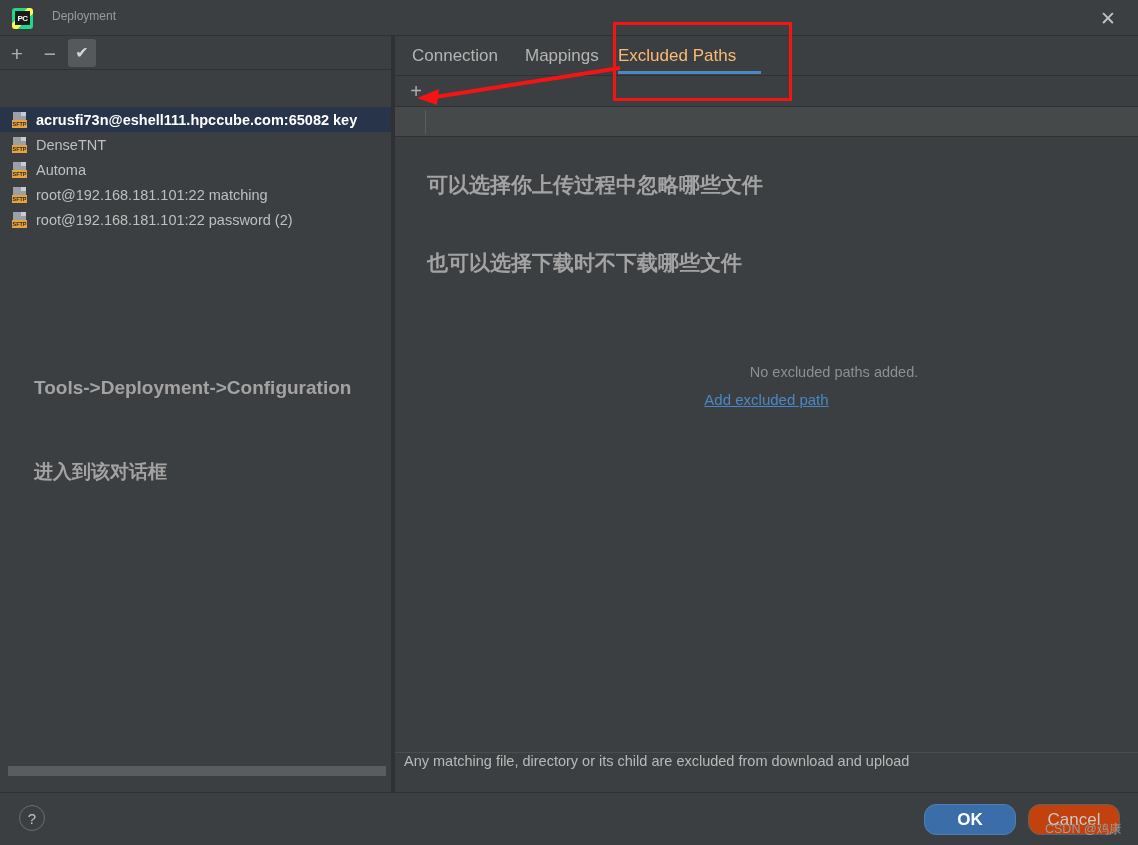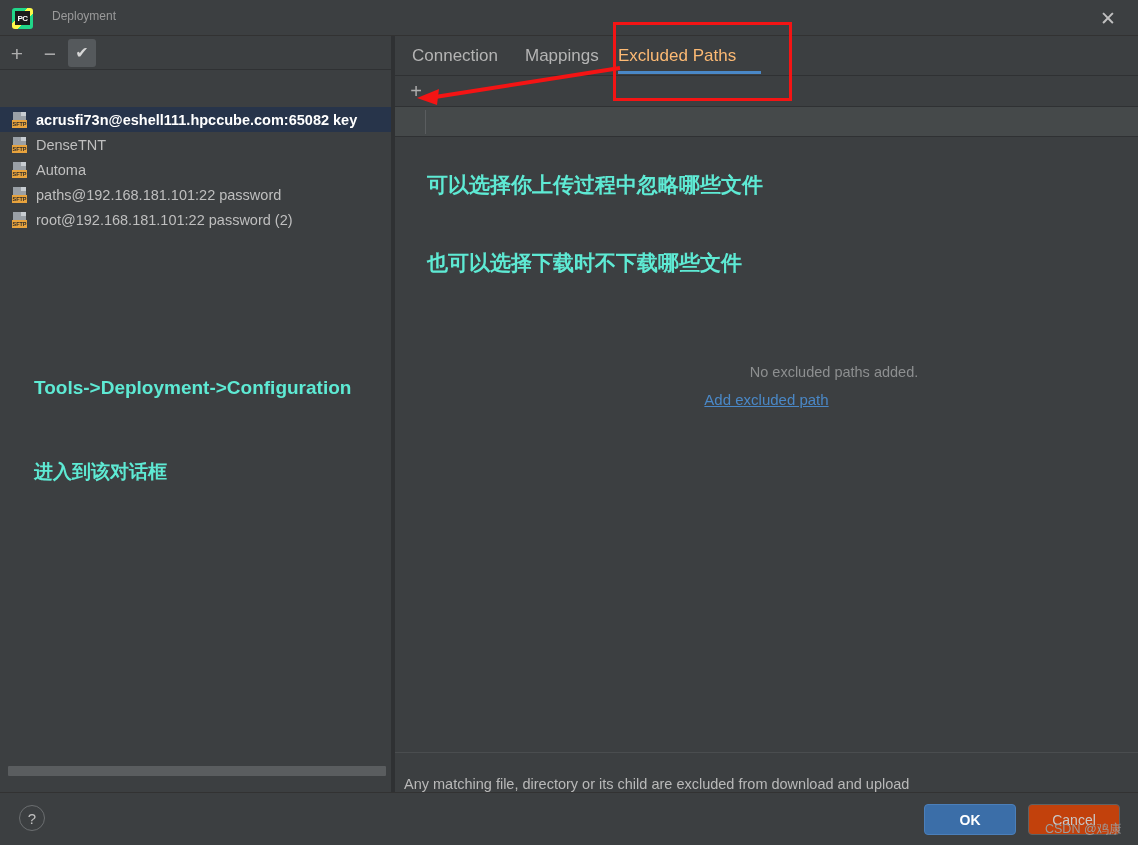--- a/index.html
+++ b/index.html
@@ -181,21 +181,21 @@
   }
   .empty-link {
     position: absolute; left: 0; top: 254px; width: 743px;
     text-align: center; font-size: 15px; color: #4a88c7;
     text-decoration: underline; cursor: pointer;
   }
 
   .status-bar {
     position: absolute; left: 0; top: 716px; width: 743px; height: 40px;
     border-top: 1px solid #4a4d4f;
-    display: flex; align-items: flex-end;
+    display: flex; align-items: flex-start;
   }
   .status-bar .txt {
     margin-left: 9px; font-size: 14.5px; color: #b9b9b9;
   }
 
   
   .bottom-bar {
     position: absolute; left: 0; top: 792px; width: 1138px; height: 53px;
     background: #3c3f41;
     border-top: 1px solid #323232;
@@ -204,21 +204,21 @@
     position: absolute; left: 19px; top: 12px;
     width: 26px; height: 26px; border-radius: 50%;
     border: 1px solid #6b6e70;
     color: #c0c0c0; font-size: 15px;
     display: flex; align-items: center; justify-content: center;
     cursor: pointer;
   }
   .btn {
     position: absolute; top: 11px; height: 31px;
     display: flex; align-items: center; justify-content: center;
-    font-size: 14px; border-radius: 4px; cursor: pointer;
+    font-size: 17px; border-radius: 12px; cursor: pointer;
   }
   .btn-ok {
     left: 924px; width: 92px;
     background: #3b6ea8; color: #ffffff;
     border: 1px solid #4b7fba;
     font-weight: bold;
   }
   .btn-cancel {
     left: 1028px; width: 92px;
     background: #c2410c; color: #c9c9c9;
@@ -232,21 +232,21 @@
 
   
   .ann-box {
     position: absolute; left: 613px; top: 22px; width: 179px; height: 79px;
     border: 3px solid #f41414;
     pointer-events: none;
   }
   .ann-arrow { position: absolute; left: 415px; top: 65px; pointer-events: none; }
   .ann-text {
     position: absolute;
-    color: #5eead4; font-weight: bold;
+    color: #a3a3a3; font-weight: bold;
     white-space: pre;
     font-family: "Liberation Sans", sans-serif;
   }
   .ann-right { left: 427px; top: 120px; font-size: 21px; line-height: 26px; }
   .ann-left { left: 34px; top: 318px; font-size: 19px; line-height: 28px; }
 </style>
 </head>
 <body>
 
 <div class="window">
@@ -290,21 +290,21 @@
           <span class="badge">SFTP</span>
         </span>
         <span class="label">Automa</span>
       </div>
       <div class="conn-row">
         <span class="sftp-icon">
           <span class="doc"></span>
             <span class="fold"></span>
           <span class="badge">SFTP</span>
         </span>
-        <span class="label">paths@192.168.181.101:22 password</span>
+        <span class="label">root@192.168.181.101:22 matching</span>
       </div>
       <div class="conn-row">
         <span class="sftp-icon">
           <span class="doc"></span>
             <span class="fold"></span>
           <span class="badge">SFTP</span>
         </span>
         <span class="label">root@192.168.181.101:22 password (2)</span>
       </div>
     </div>

